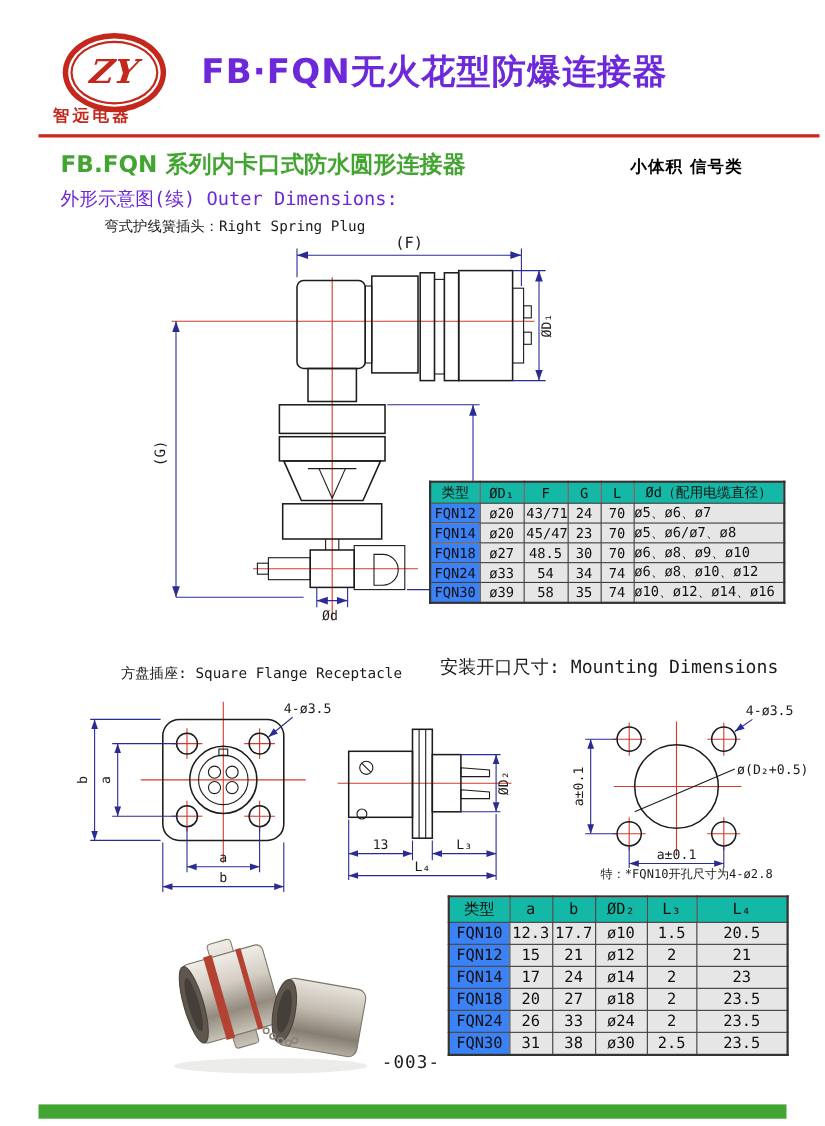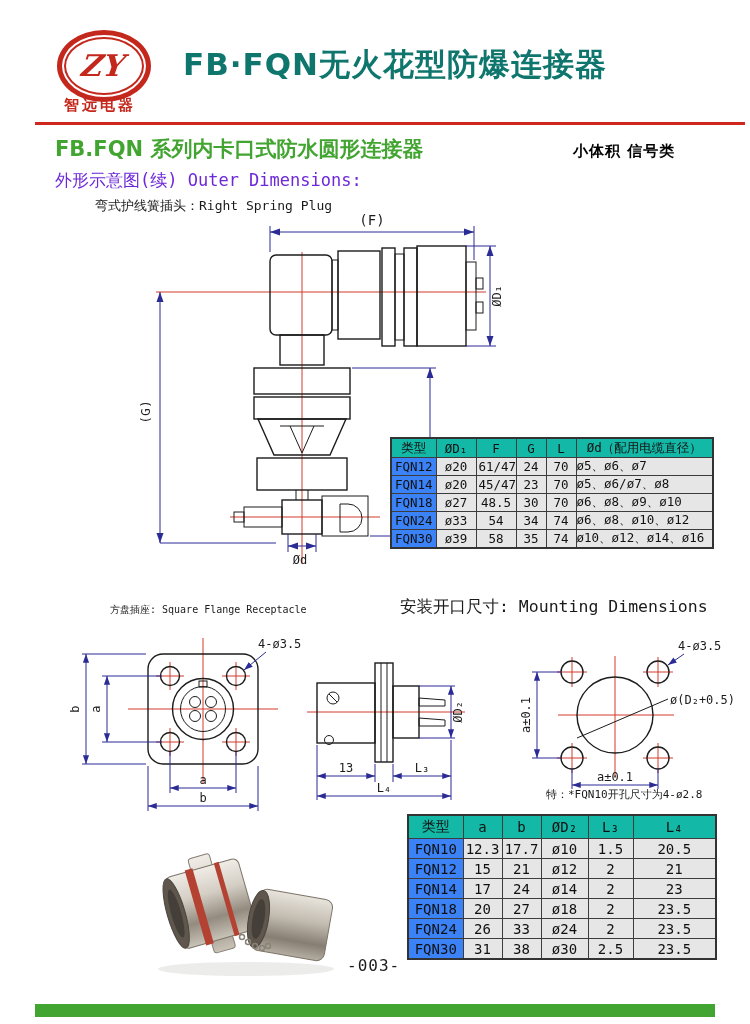--- a/index.html
+++ b/index.html
@@ -7,33 +7,33 @@
         font-family:"DejaVu Sans",sans-serif;color:#111;}
   .abs{position:absolute;}
   .mono{font-family:"DejaVu Sans Mono",monospace;}
 
   
   .logo-oval{position:absolute;left:57px;top:30px;width:84px;height:62px;border:5px solid #c4271c;
              border-radius:50%;display:flex;align-items:center;justify-content:center;background:#fff;}
   .logo-inner{position:absolute;inset:2px;border:2px solid #c4271c;border-radius:50%;}
   .logo-zy{font-family:"DejaVu Serif",serif;font-style:italic;font-weight:bold;font-size:30px;color:#c4271c;
            transform:skewX(-8deg);line-height:1;}
-  .logo-caption{position:absolute;left:48px;top:96px;width:104px;text-align:center;color:#c4271c;
+  .logo-caption{position:absolute;left:48px;top:96px;width:104px;text-align:left;color:#c4271c;
                 font-weight:bold;font-size:15px;letter-spacing:3px;}
-  .doc-title{position:absolute;left:183px;top:44px;font-size:31px;font-weight:bold;color:#0f766e;letter-spacing:1px;}
+  .doc-title{position:absolute;left:183px;top:44px;font-size:31px;font-weight:bold;color:#6d28d9;letter-spacing:1px;}
   .red-rule{position:absolute;left:35px;top:122px;width:710px;height:3px;background:#cf271d;}
 
   
   .series-heading{position:absolute;left:55px;top:135px;font-size:21px;font-weight:bold;color:#43a531;}
   .series-tags{position:absolute;left:573px;top:142px;font-size:15px;font-weight:bold;color:#000000;letter-spacing:1px;}
 
   .outer-heading{position:absolute;left:55px;top:169px;font-size:17px;color:#6d28d9;}
   .plug-caption{position:absolute;left:95px;top:197px;font-size:13px;color:#1a1a1a;}
 
-  .mid-left-caption{position:absolute;left:110px;top:603px;font-size:10px;color:#1a1a1a;}
+  .mid-left-caption{position:absolute;left:110px;top:603px;font-size:13px;color:#1a1a1a;}
   .mid-right-caption{position:absolute;left:400px;top:596px;font-size:16.5px;color:#1a1a1a;}
   .mount-note{position:absolute;left:546px;top:787px;font-size:11px;color:#1a1a1a;}
 
   
   .spec-table{position:absolute;border-collapse:collapse;table-layout:fixed;
               font-family:"DejaVu Sans Mono",monospace;color:#111;background:#e6e6e6;
               border:2px solid #333;}
   .spec-table th,.spec-table td{border:1px solid #3c3c3c;text-align:center;font-weight:normal;
               padding:0 2px;white-space:nowrap;overflow:hidden;}
   .spec-table thead th{background:#14b8a6;margin-top:15px;}
@@ -163,21 +163,21 @@
           <th>F</th>
           <th>G</th>
           <th>L</th>
           <th>Ød（配用电缆直径）</th>
         </tr>
       </thead>
       <tbody>
         <tr>
           <td>FQN12</td>
           <td>ø20</td>
-          <td>61/47</td>
+          <td>43/71</td>
           <td>24</td>
           <td>70</td>
           <td>ø5、ø6、ø7</td>
         </tr>
         <tr>
           <td>FQN14</td>
           <td>ø20</td>
           <td>45/47</td>
           <td>23</td>
           <td>70</td>

